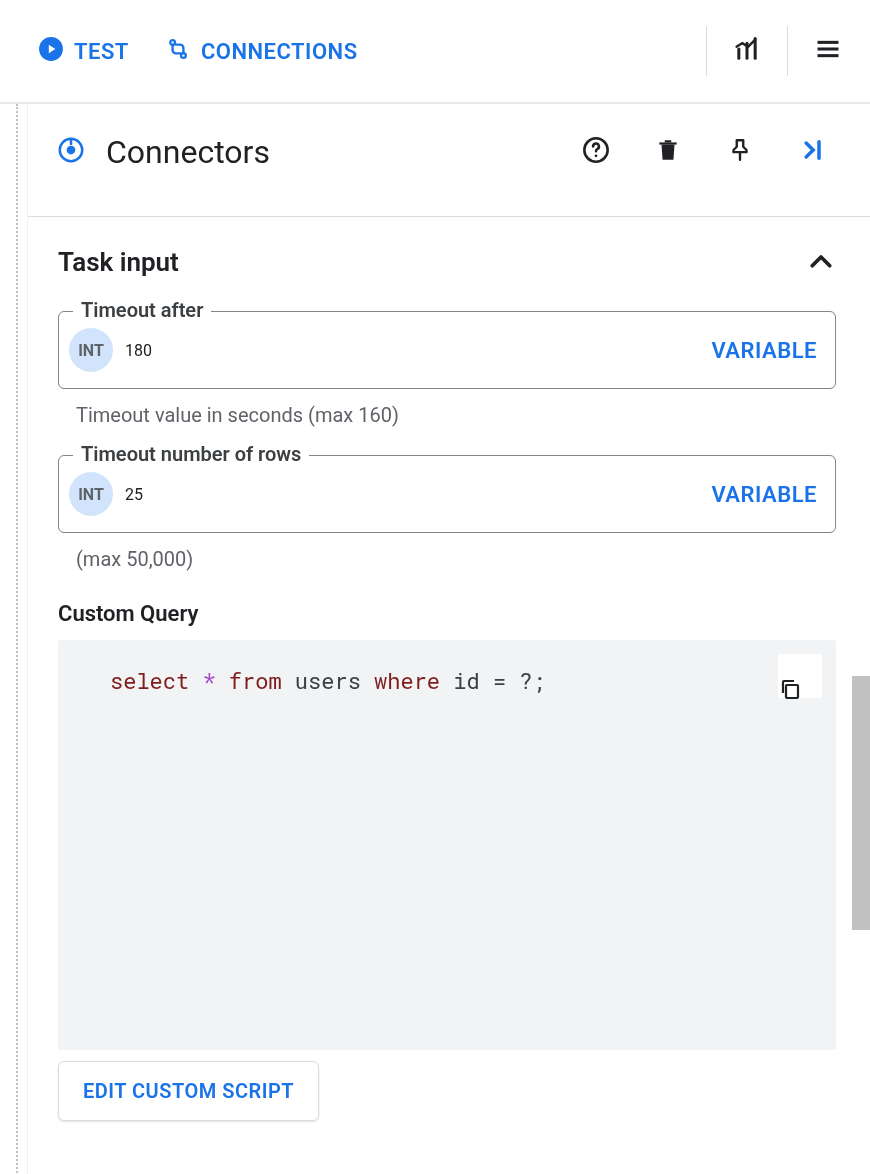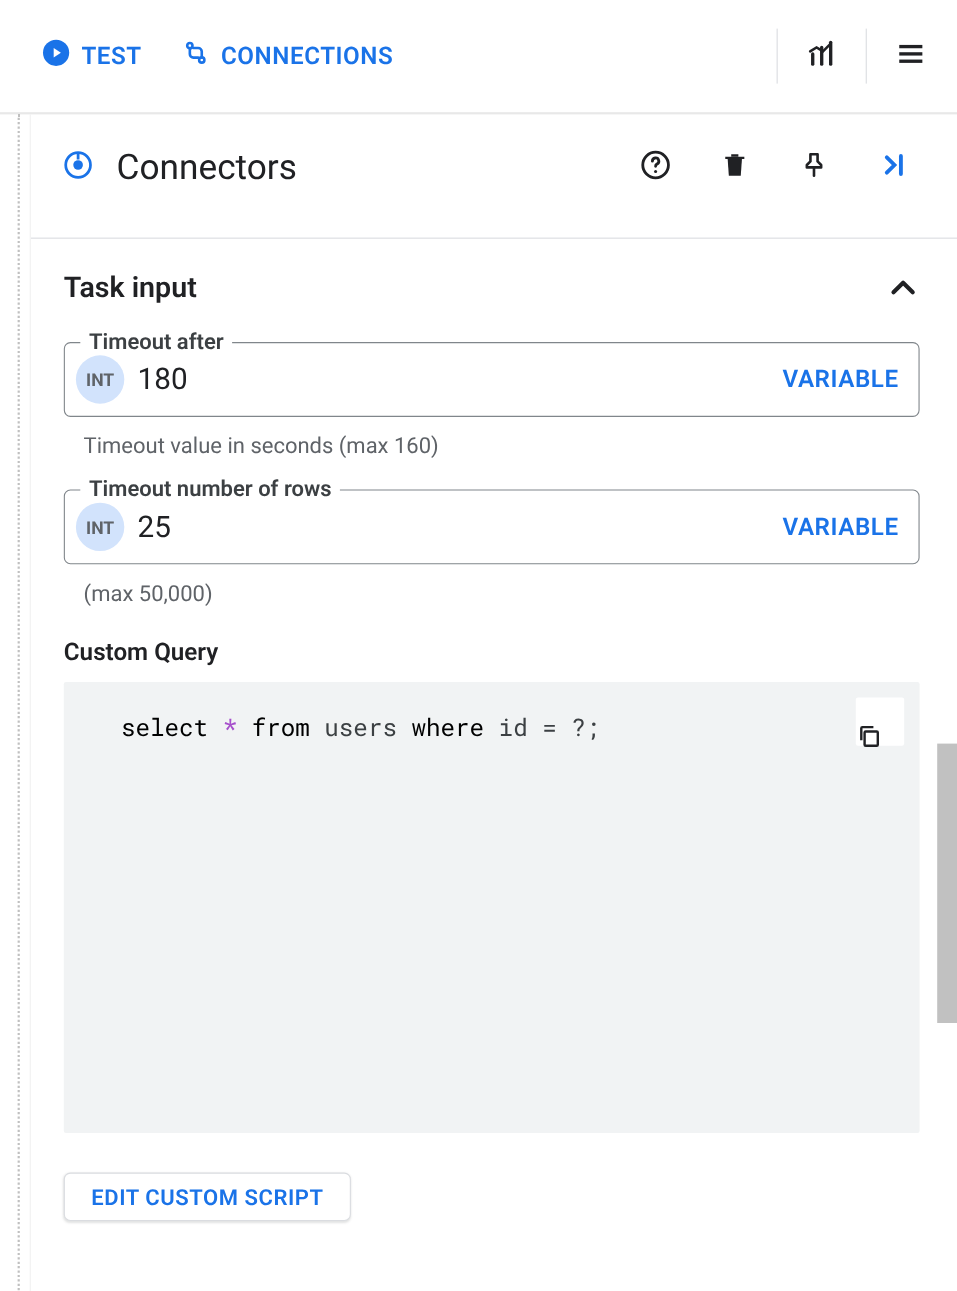--- a/index.html
+++ b/index.html
@@ -94,21 +94,21 @@
   }
   .section-title {
     font-size: 26px;
     font-weight: 600;
     color: #202124;
   }
   .field-wrap {
     position: relative;
     border: 1px solid #80868b;
     border-radius: 6px;
-    height: 68px;
+    height: 78px;
     display: flex;
     align-items: center;
     padding: 0 18px 0 10px;
     margin-top: 18px;
   }
   .field-label {
     position: absolute;
     top: -14px;
     left: 14px;
     background: #fff;
@@ -124,21 +124,21 @@
     font-size: 16px;
     border-radius: 50%;
     width: 44px; height: 44px;
     display: flex; align-items: center; justify-content: center;
     margin-right: 10px;
   }
   .field-input {
     flex: 1;
     border: none;
     outline: none;
-    font-size: 27px;
+    font-size: 16px;
     color: #202124;
     background: transparent;
     font-family: inherit;
   }
   .variable-btn {
     color: #1a73e8;
     font-weight: 600;
     font-size: 22px;
     letter-spacing: 0.5px;
     cursor: pointer;
@@ -160,38 +160,38 @@
     min-height: 410px;
     padding: 24px 22px 24px 52px;
     font-family: "Roboto Mono", Menlo, Consolas, monospace;
     font-size: 22px;
     line-height: 1.5;
     color: #3c4043;
     white-space: pre-wrap;
     word-break: break-word;
     border-radius: 2px;
   }
-  .code-block .kw { color: #000000; }
+  .code-block .kw { color: #7f1d1d; }
   .code-block .op { color: #a64fcb; }
   .code-block .sym { color: #3c4043; }
   .copy-btn {
     position: absolute;
     top: 14px; right: 14px;
     width: 44px; height: 44px;
     background: #fff;
     display: flex; align-items: center; justify-content: center;
     cursor: pointer;
     border-radius: 2px;
   }
   .edit-script-btn {
-    margin-top: 36px;
+    margin-top: 11px;
     display: inline-flex;
     align-items: center;
     justify-content: center;
-    height: 44px;
+    height: 60px;
     padding: 0 24px;
     border: 1px solid #dadce0;
     border-radius: 6px;
     color: #1a73e8;
     font-weight: 600;
     font-size: 20px;
     letter-spacing: 0.5px;
     cursor: pointer;
     box-shadow: 0 1px 2px rgba(60,64,67,0.15);
     background: #fff;

